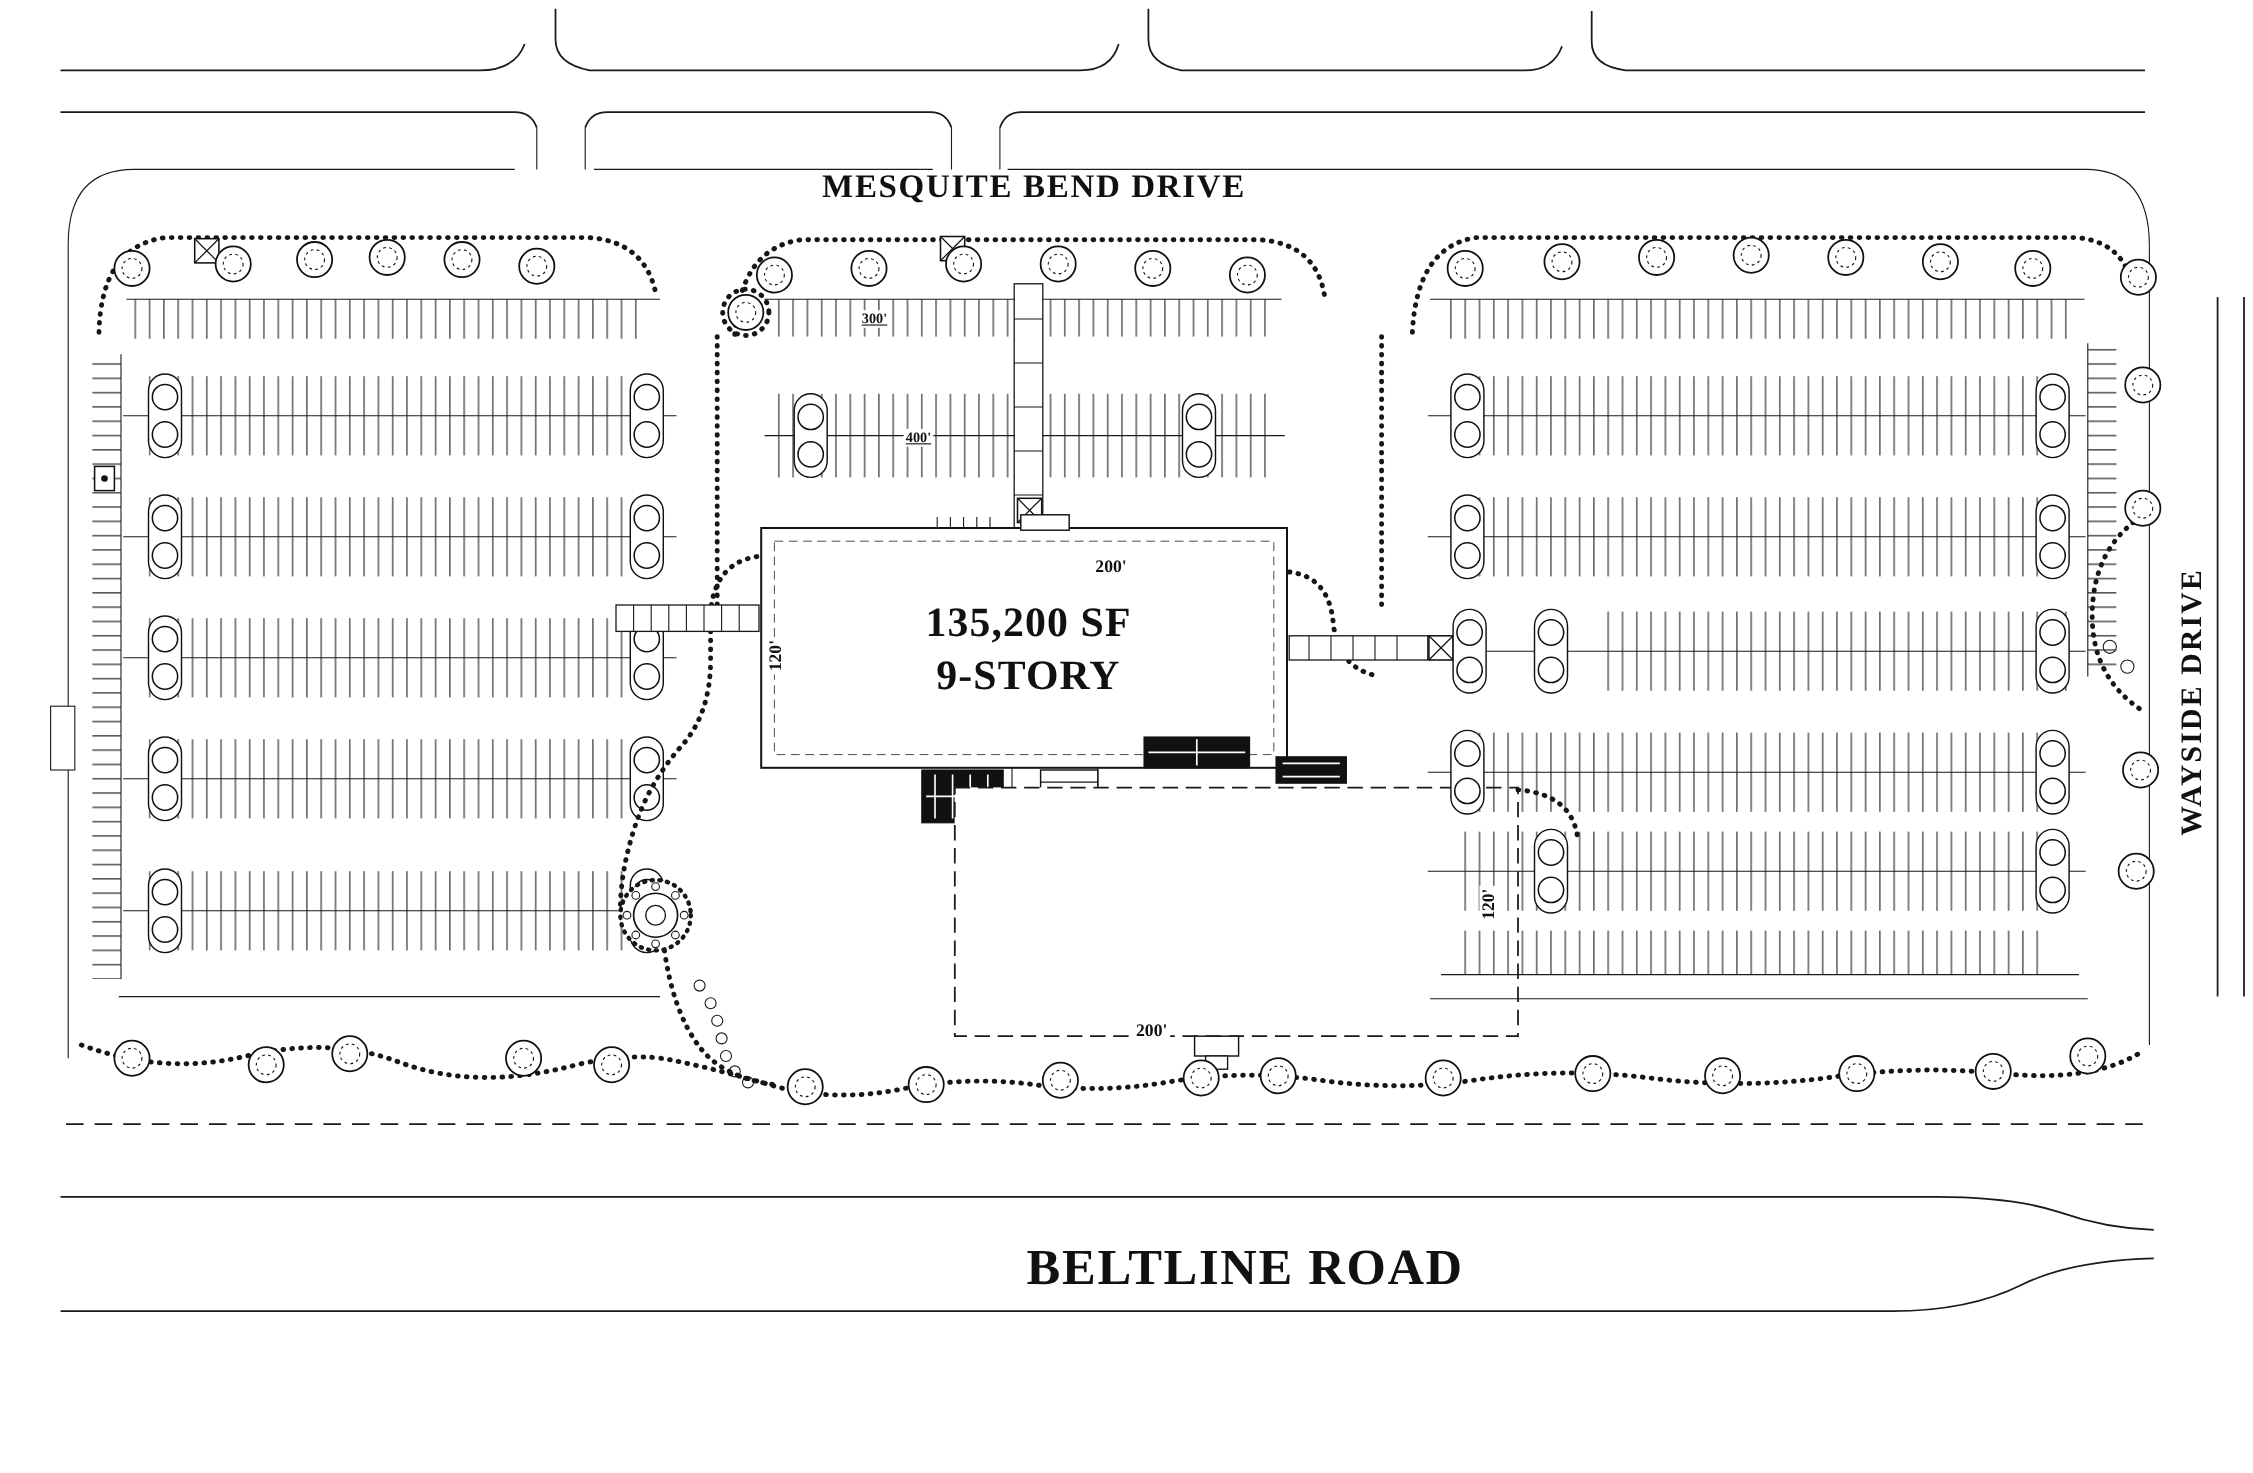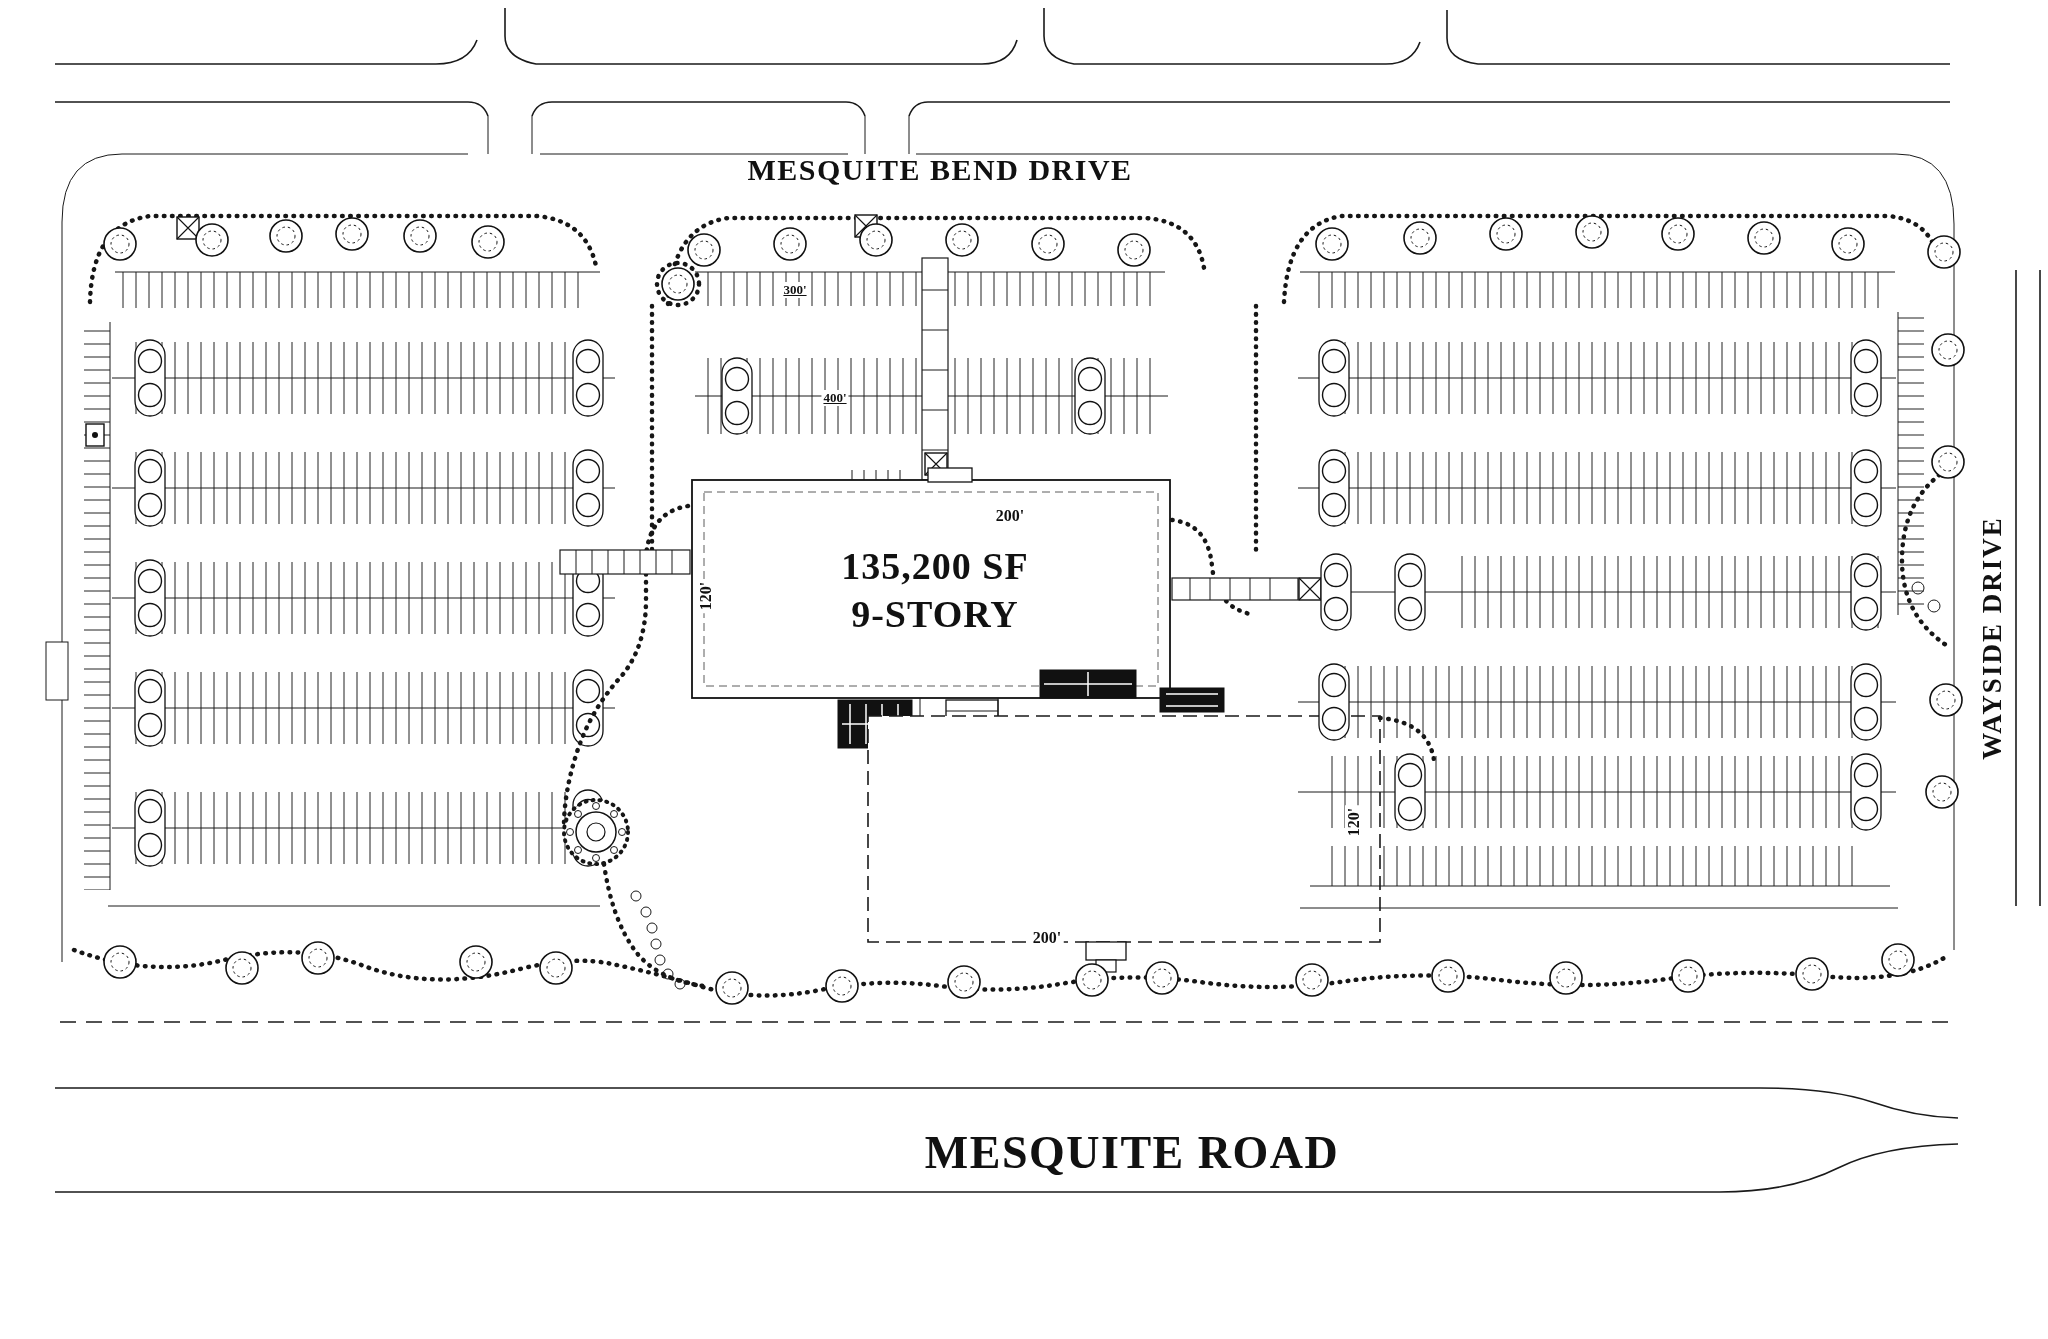--- a/index.html
+++ b/index.html
@@ -275,21 +275,21 @@
     <use href="#tree" x="1566" y="978"></use>
         <use href="#tree" x="1688" y="976"></use>
         <use href="#tree" x="1812" y="974"></use>
     <use href="#tree" x="1898" y="960"></use>
     <use href="#tree" x="678" y="284"></use>
   </g>
 </svg>
 
   <div class="lbl street-top" style="left:940px;top:170px;">MESQUITE BEND DRIVE</div>
 
-  <div class="lbl street-bottom" style="left:1132px;top:1152px;">MESQUITE ROAD</div>
+  <div class="lbl street-bottom" style="left:1132px;top:1152px;">BELTLINE ROAD</div>
 
   <div class="lbl vert street-right" style="left:1992px;top:638px;">WAYSIDE DRIVE</div>
 
   <div class="lbl bldg" style="left:935px;top:566px;">135,200 SF</div>
 
   <div class="lbl bldg" style="left:935px;top:614px;">9-STORY</div>
 
   <div class="lbl dim" style="left:1010px;top:516px;">200'</div>
 
   <div class="lbl vert dim" style="left:706px;top:596px;">120'</div>

